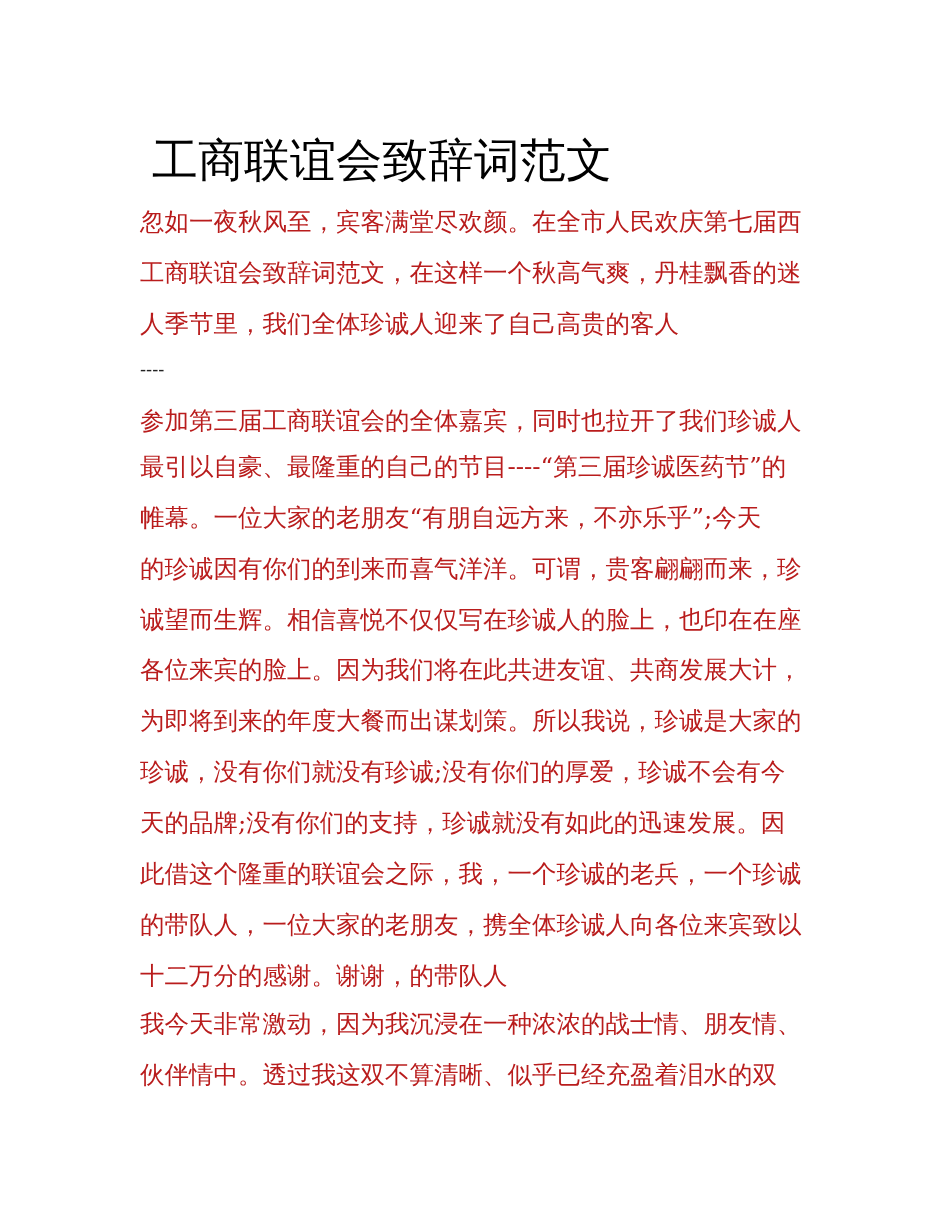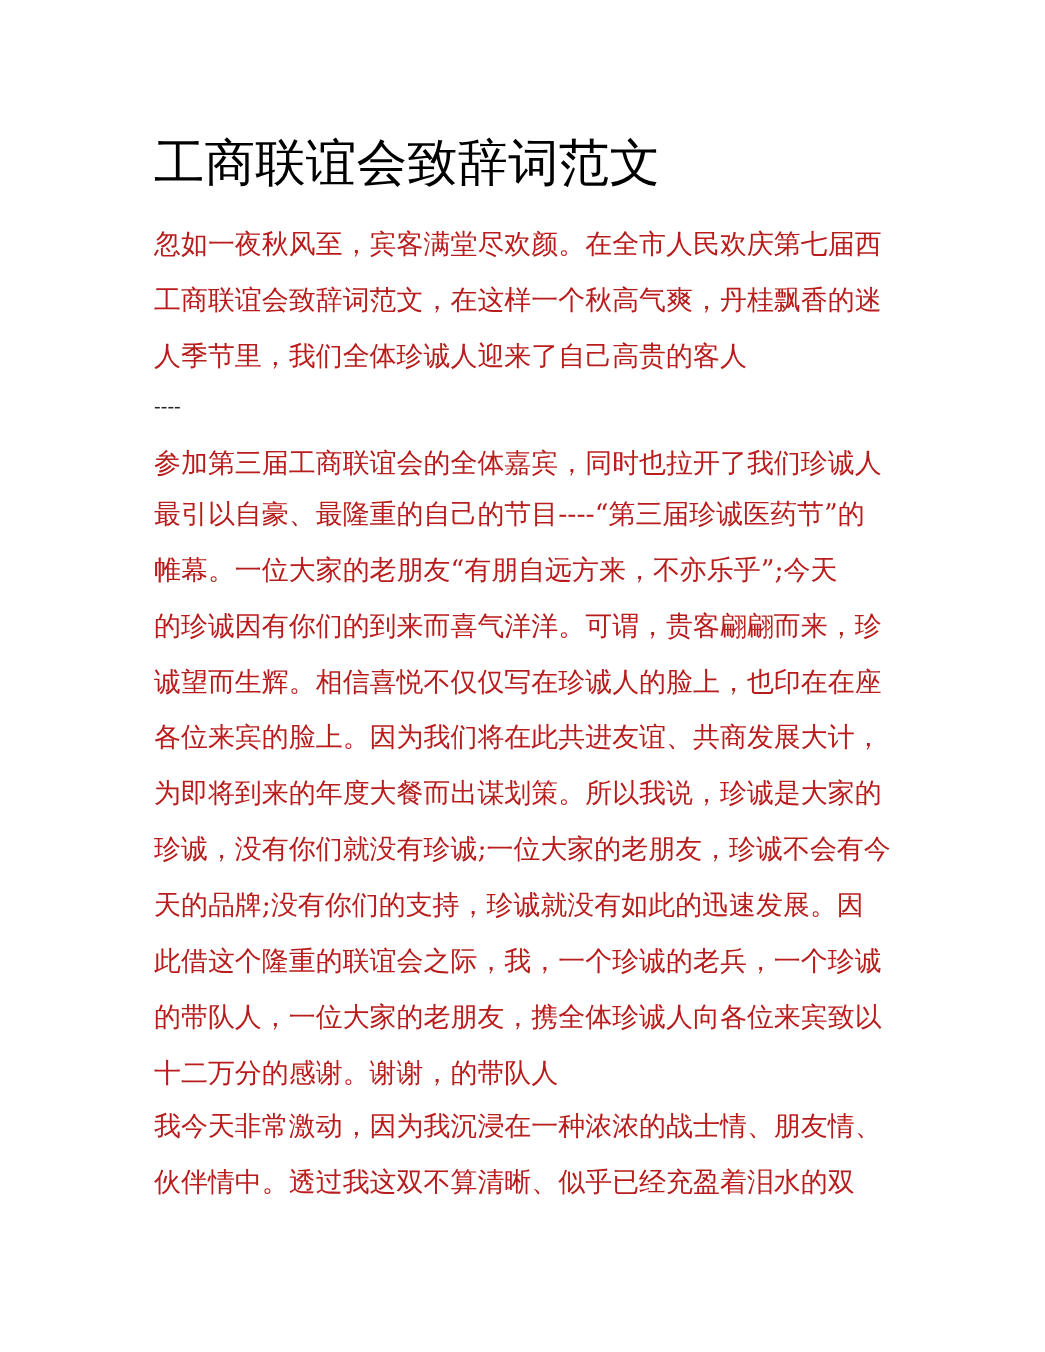--- a/index.html
+++ b/index.html
@@ -1,40 +1,40 @@
 <!DOCTYPE html>
 <html><head>
   <meta charset="utf-8">
   <style>
     html, body { margin: 0; padding: 0; background: #ffffff; }
     body { width: 950px; height: 1229px; position: relative; overflow: hidden;
            font-family: "DejaVu Serif", "Liberation Serif", serif; color: #111111; }
     .page { position: absolute; left: 0; top: 0; width: 950px; height: 1229px; background: #ffffff; }
     .title { position: absolute; left: 140px; top: 118px; font-size: 46px; line-height: 60px;
-             white-space: nowrap; letter-spacing: 0px; color: #000; font-weight: normal; margin: 0; }
+             white-space: nowrap; letter-spacing: 0px; color: #000; font-weight: normal; margin: 12px; }
     .line { position: absolute; left: 140px; font-size: 24.5px; line-height: 34px; white-space: nowrap; color: #b91c1c; }
     .sep { position: absolute; left: 140px; font-size: 18px; line-height: 20px; color: #222; }
   </style>
 </head>
 <body>
 
 <div class="page">
   <h1 class="title">工商联谊会致辞词范文</h1>
 
   <div class="line" style="top:205px">忽如一夜秋风至，宾客满堂尽欢颜。在全市人民欢庆第七届西</div>
   <div class="line" style="top:256px">工商联谊会致辞词范文，在这样一个秋高气爽，丹桂飘香的迷</div>
   <div class="line" style="top:307px">人季节里，我们全体珍诚人迎来了自己高贵的客人</div>
   <div class="sep" style="top:360px">----</div>
   <div class="line" style="top:404px">参加第三届工商联谊会的全体嘉宾，同时也拉开了我们珍诚人</div>
   <div class="line" style="top:450px">最引以自豪、最隆重的自己的节目----“第三届珍诚医药节”的</div>
   <div class="line" style="top:501px">帷幕。一位大家的老朋友“有朋自远方来，不亦乐乎”;今天</div>
   <div class="line" style="top:552px">的珍诚因有你们的到来而喜气洋洋。可谓，贵客翩翩而来，珍</div>
   <div class="line" style="top:603px">诚望而生辉。相信喜悦不仅仅写在珍诚人的脸上，也印在在座</div>
   <div class="line" style="top:653px">各位来宾的脸上。因为我们将在此共进友谊、共商发展大计，</div>
   <div class="line" style="top:704px">为即将到来的年度大餐而出谋划策。所以我说，珍诚是大家的</div>
-  <div class="line" style="top:755px">珍诚，没有你们就没有珍诚;一位大家的老朋友，珍诚不会有今</div>
+  <div class="line" style="top:755px">珍诚，没有你们就没有珍诚;没有你们的厚爱，珍诚不会有今</div>
   <div class="line" style="top:857px">此借这个隆重的联谊会之际，我，一个珍诚的老兵，一个珍诚</div>
   <div class="line" style="top:806px">天的品牌;没有你们的支持，珍诚就没有如此的迅速发展。因</div>
   <div class="line" style="top:908px">的带队人，一位大家的老朋友，携全体珍诚人向各位来宾致以</div>
   <div class="line" style="top:959px">十二万分的感谢。谢谢，的带队人</div>
   <div class="line" style="top:1007px">我今天非常激动，因为我沉浸在一种浓浓的战士情、朋友情、</div>
   <div class="line" style="top:1058px">伙伴情中。透过我这双不算清晰、似乎已经充盈着泪水的双</div>
 </div>
 
 </body></html>

